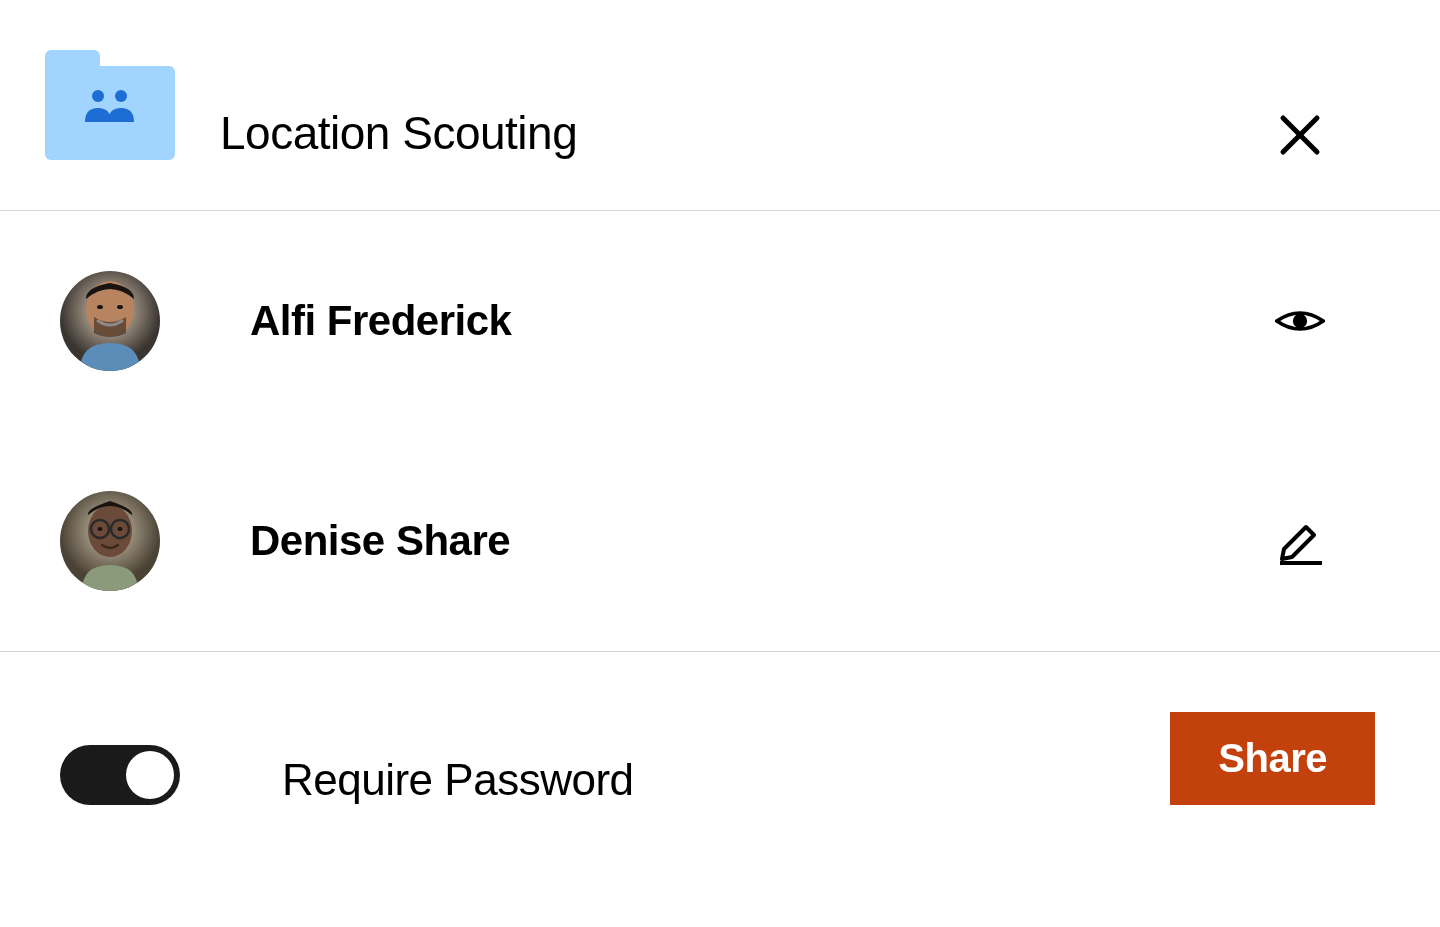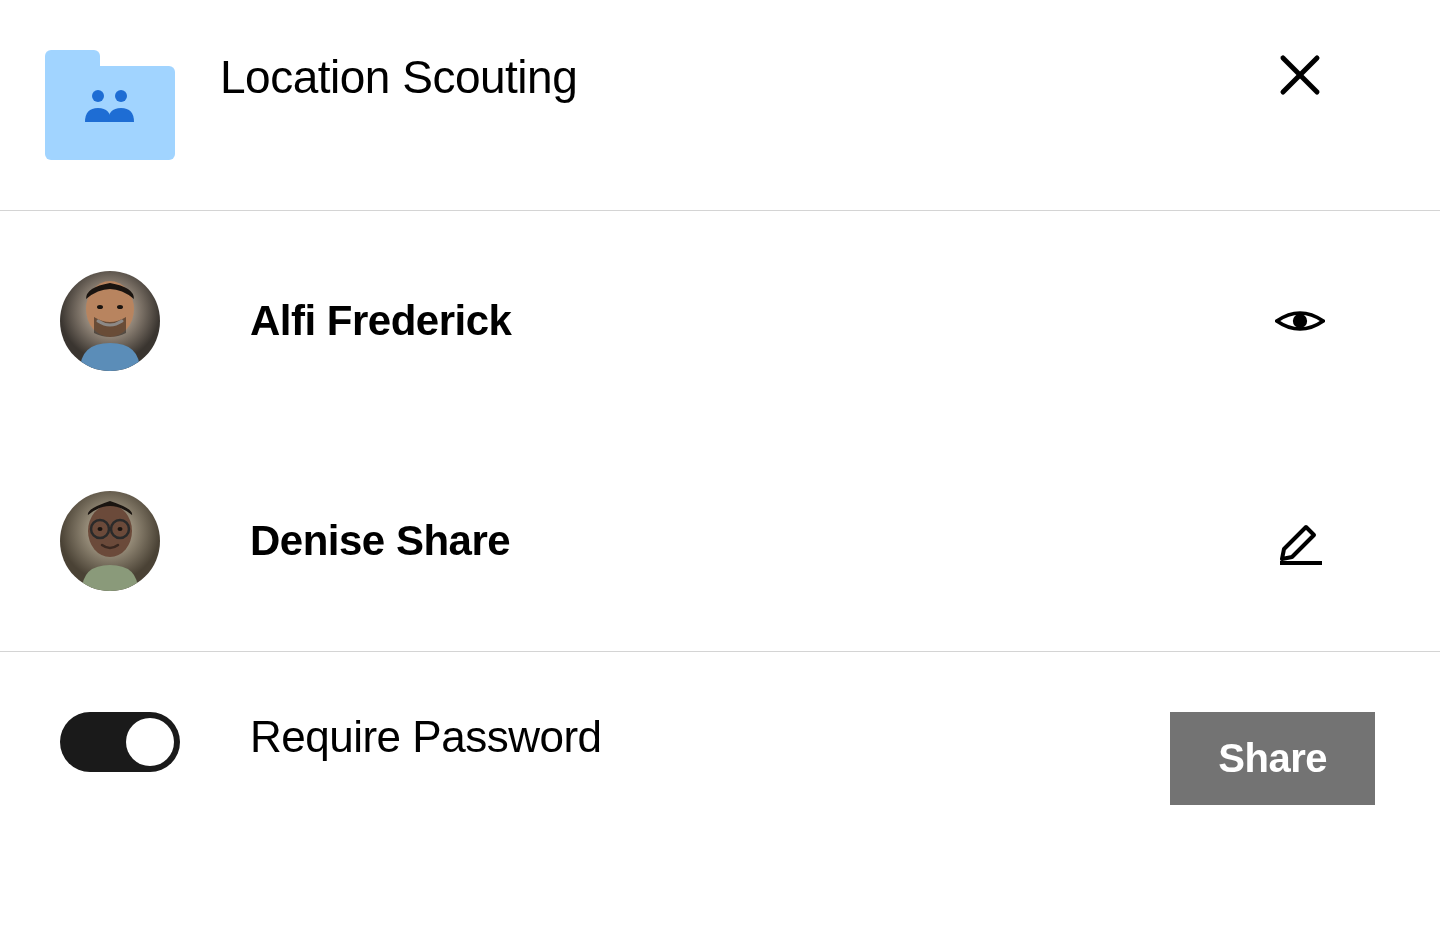--- a/index.html
+++ b/index.html
@@ -9,21 +9,21 @@
     }
     body {
       font-family: -apple-system, BlinkMacSystemFont, "Segoe UI", Helvetica, Arial, sans-serif;
       background: #fff;
       width: 1440px;
       height: 927px;
       color: #000;
     }
     .header {
       display: flex;
-      align-items: flex-start;
+      align-items: flex-end;
       padding: 50px 60px 50px 45px;
       border-bottom: 1px solid #d4d4d4;
     }
     .folder-icon {
       width: 130px;
       height: 110px;
       position: relative;
       flex-shrink: 0;
     }
     .folder-back {
@@ -97,22 +97,23 @@
       background: none;
       border: none;
       cursor: pointer;
       display: flex;
       align-items: center;
       justify-content: center;
       margin-right: 55px;
     }
     .footer {
       display: flex;
-      align-items: flex-start;
+      align-items: flex-end;
       padding: 60px 65px 60px 60px;
+      gap: 32px;
     }
     .toggle {
       width: 120px;
       height: 60px;
       background: #1a1a1a;
       border-radius: 30px;
       position: relative;
       cursor: pointer;
       flex-shrink: 0;
     }
@@ -126,21 +127,21 @@
       border-radius: 50%;
     }
     .toggle-label {
       font-size: 44px;
       font-weight: 400;
       margin-left: 70px;
       flex: 1;
       letter-spacing: -0.5px;
     }
     .share-btn {
-      background: #737373;
+      background: #c2410c;
       color: #fff;
       border: none;
       font-size: 40px;
       font-weight: 600;
       padding: 24px 48px;
       cursor: pointer;
       letter-spacing: -0.5px;
     }
     
     .avatar svg {

